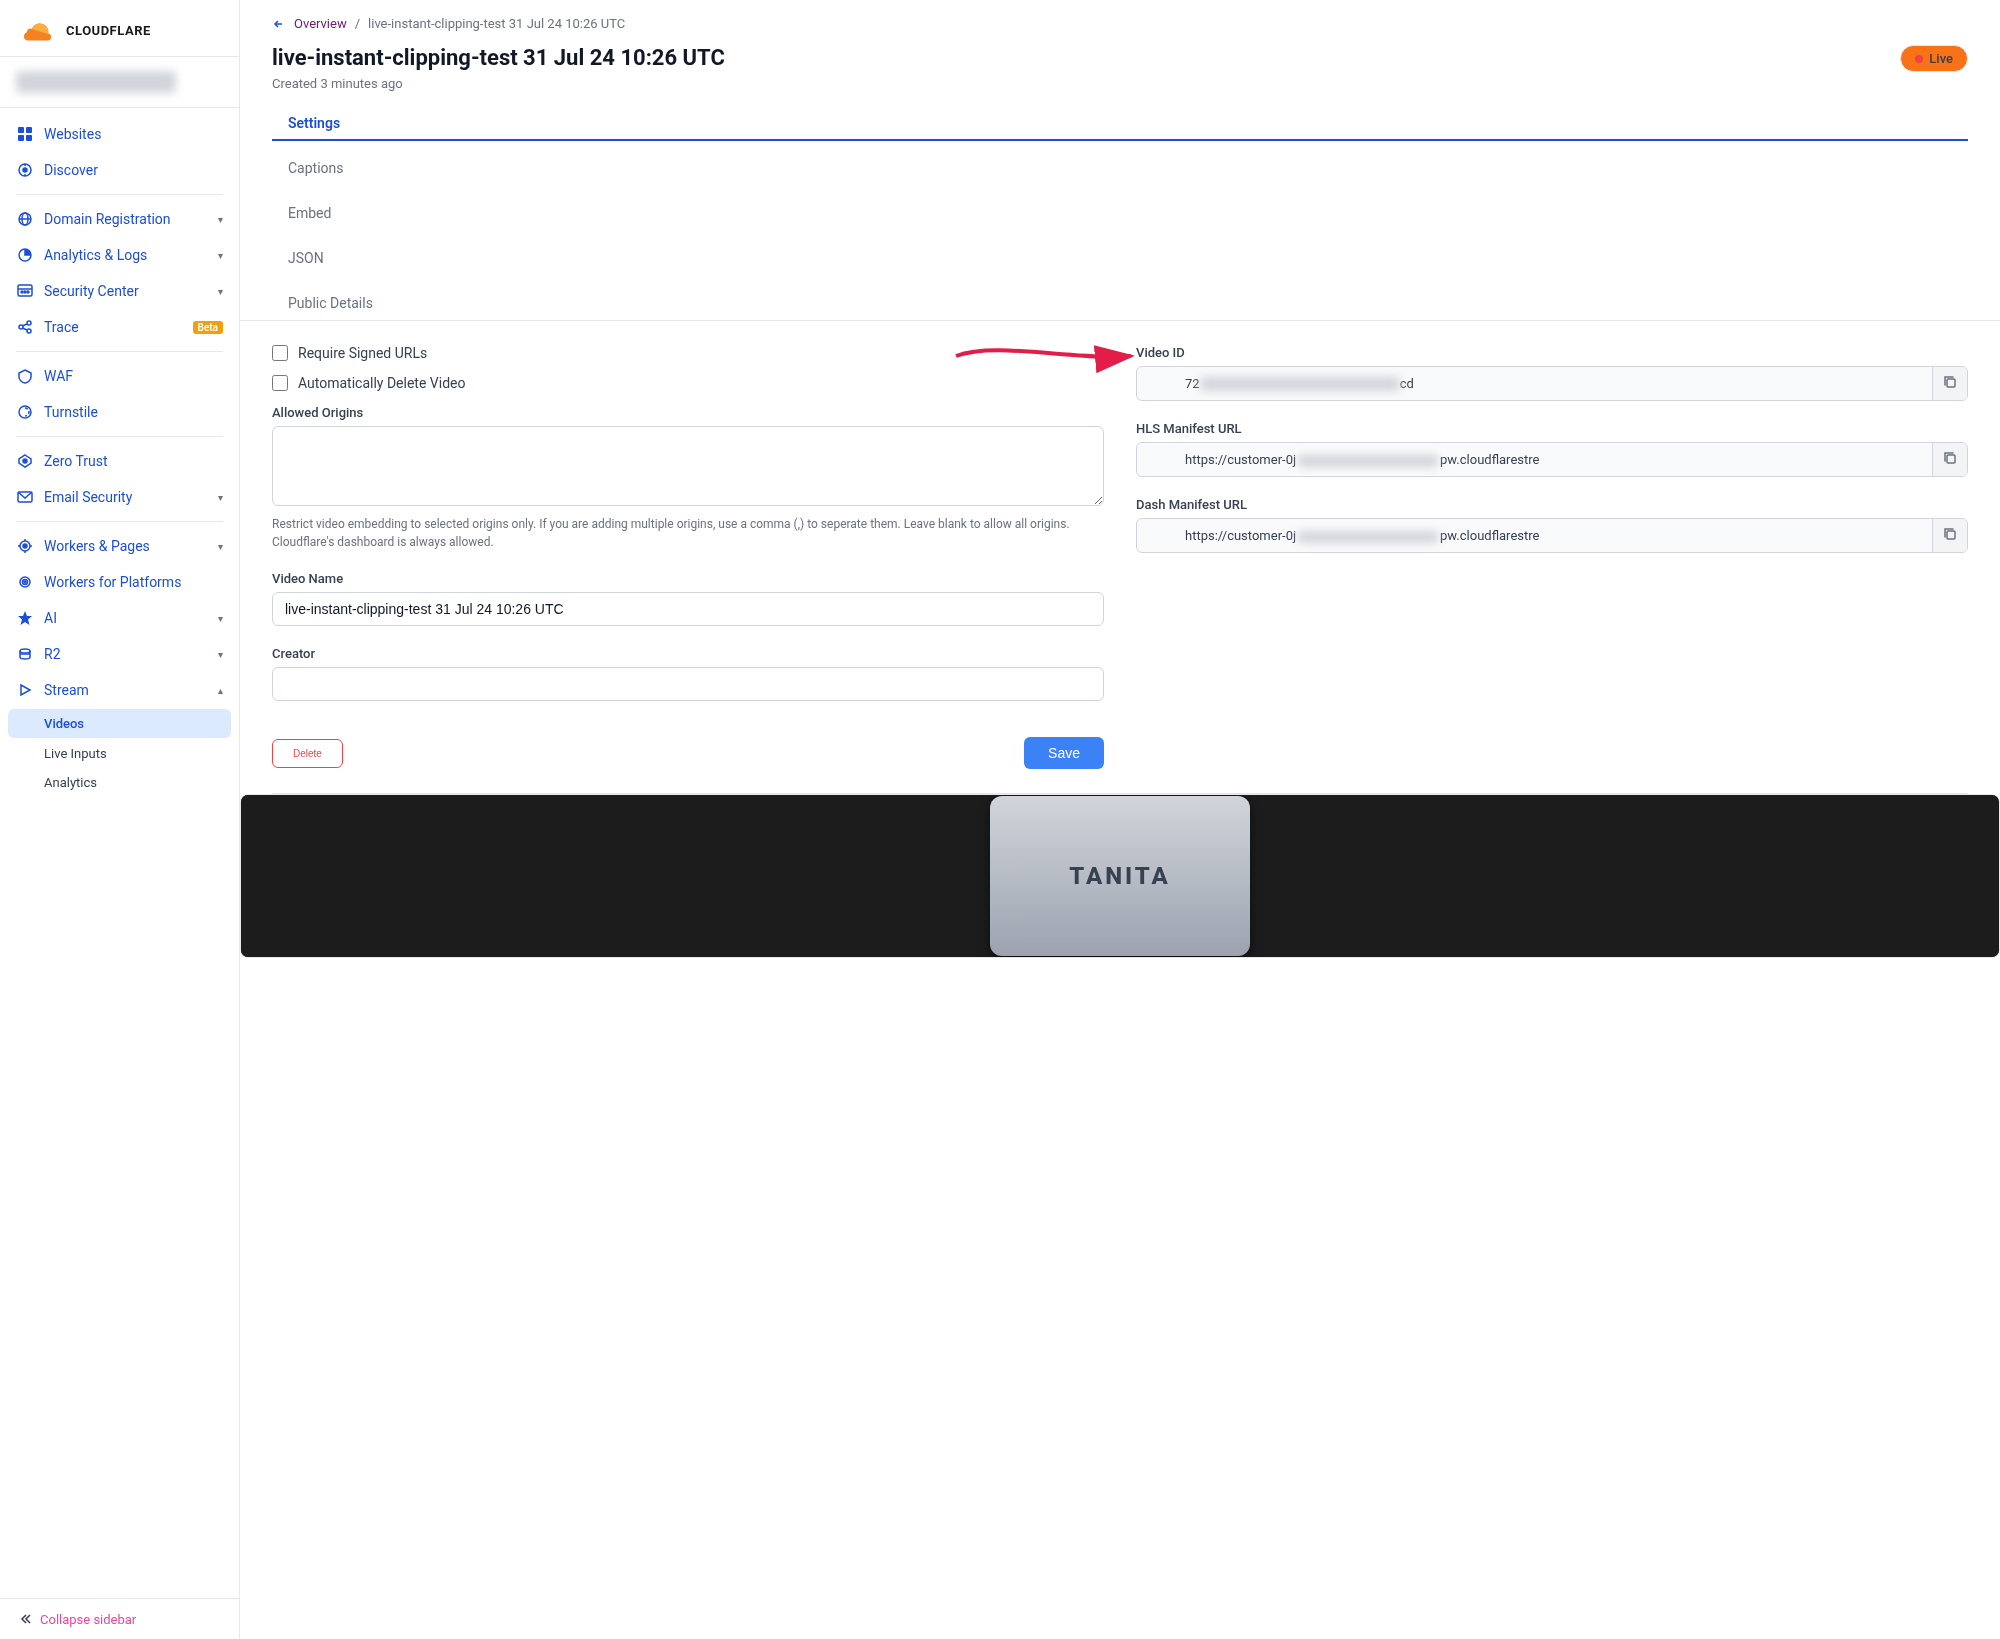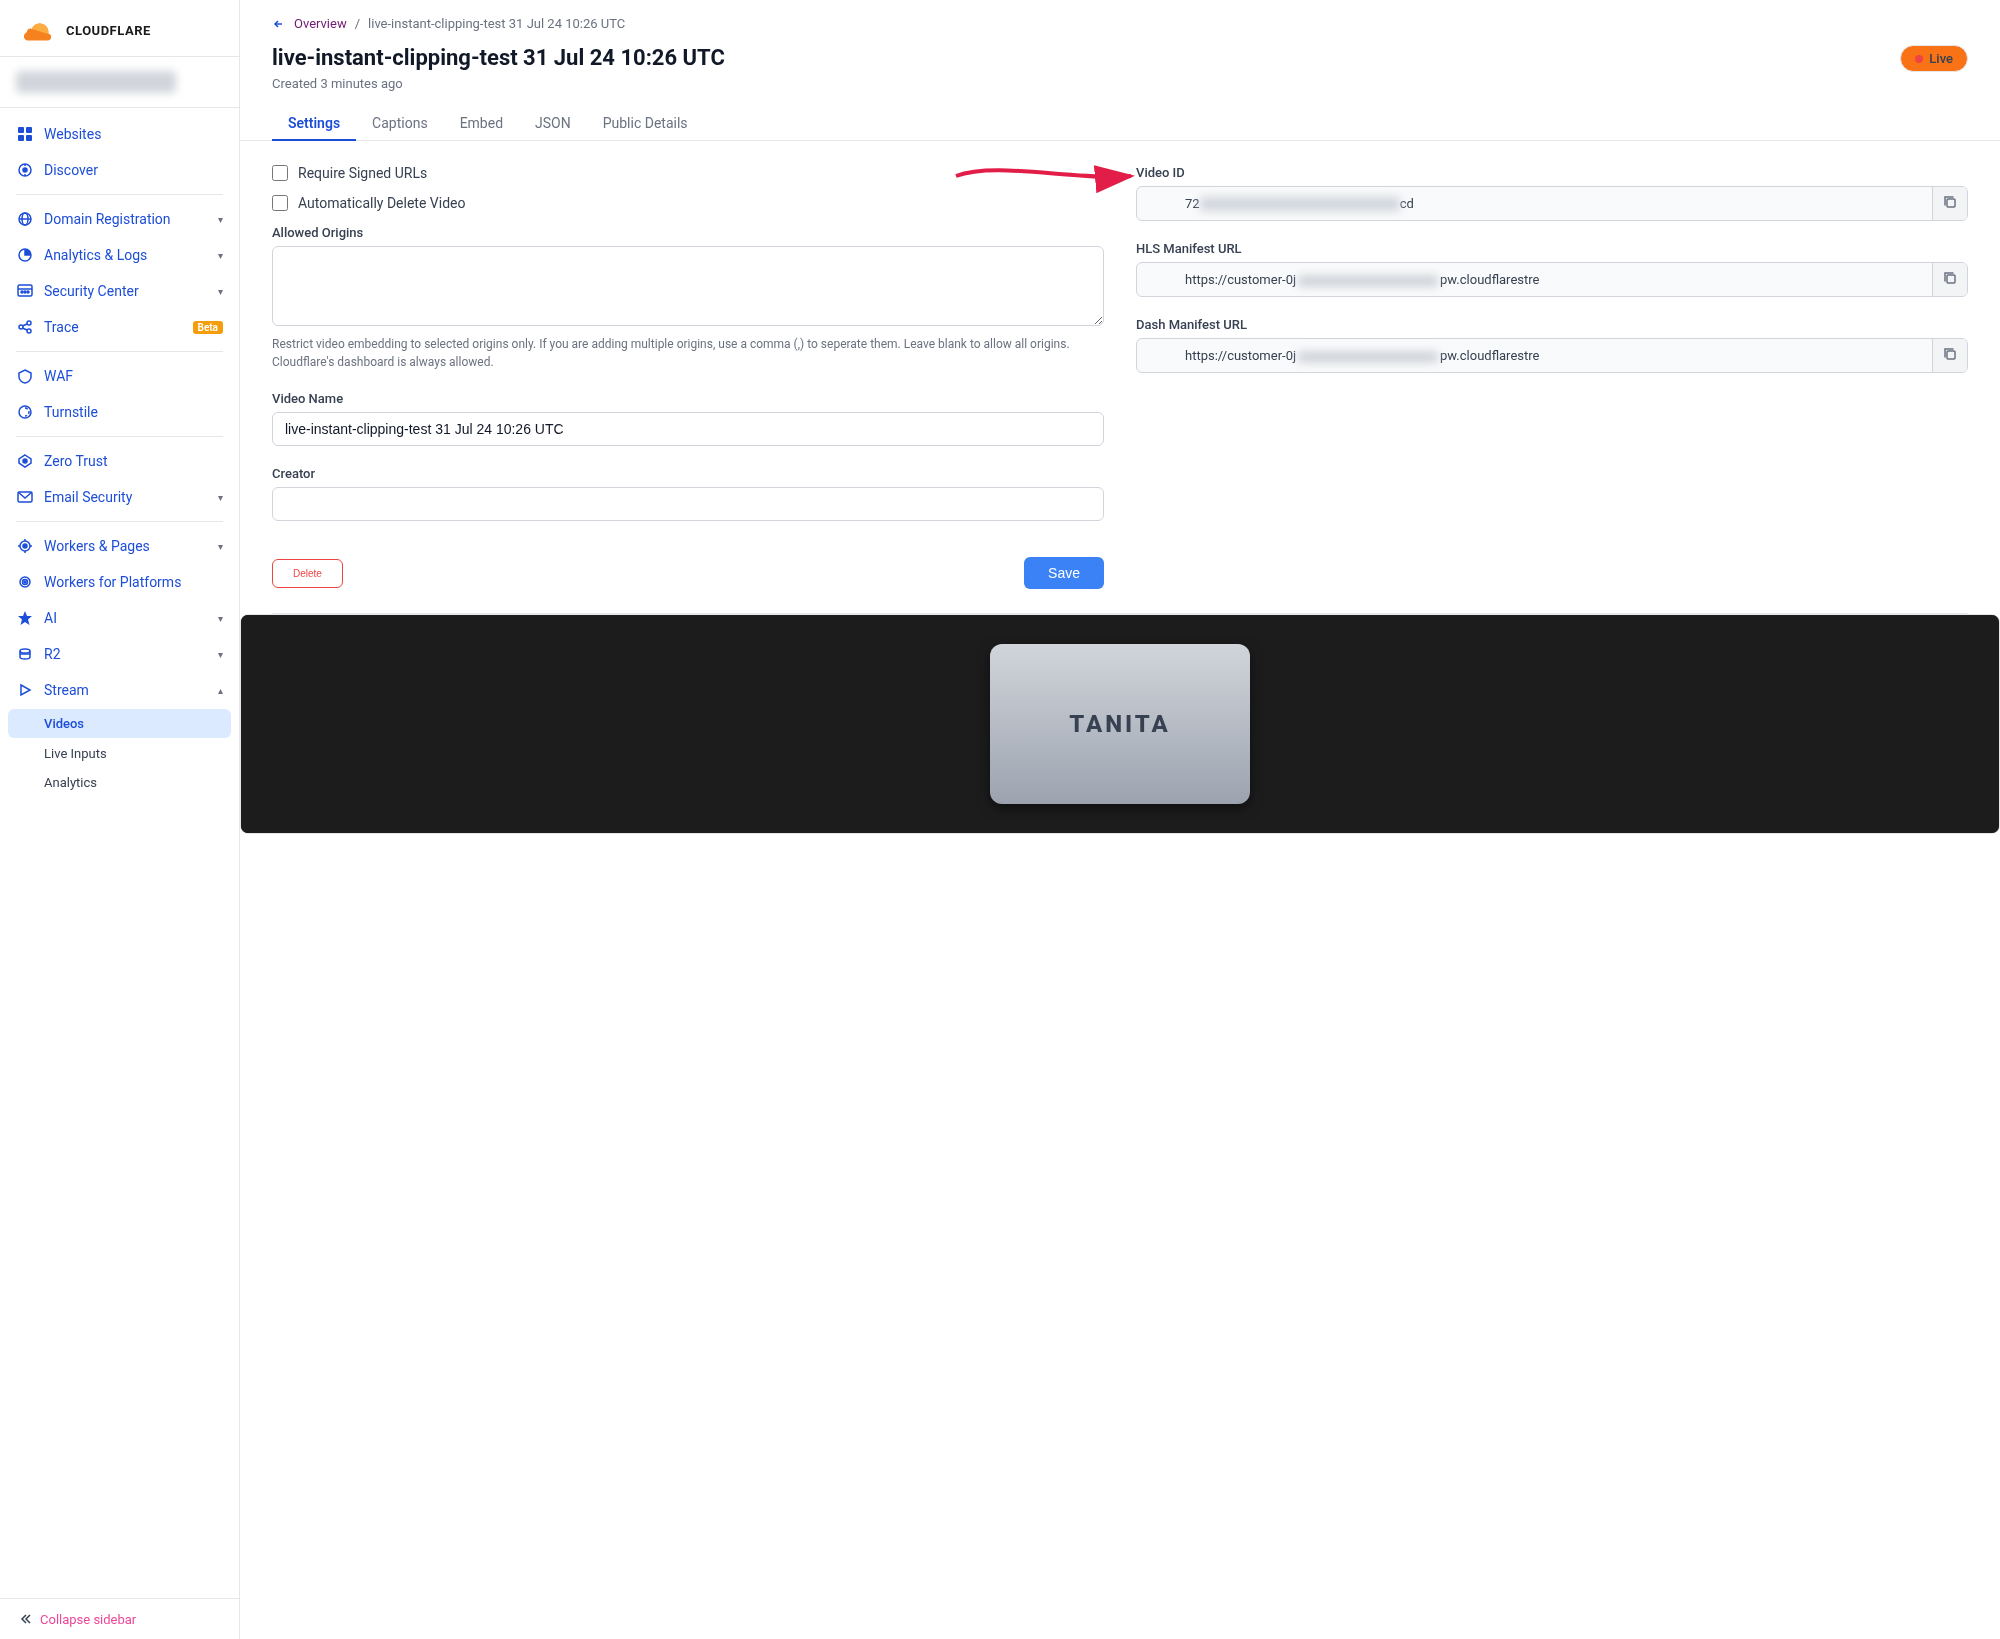--- a/index.html
+++ b/index.html
@@ -164,22 +164,23 @@
       background: #ef4444;
       border-radius: 50%;
     }
     .created-text {
       color: #6b7280;
       font-size: 13px;
       margin-bottom: 16px;
     }
     .tabs {
       display: flex;
-      gap: 0;
+      gap: 12px;
       border-bottom: none;
+      flex-direction: column;
     }
     .tab {
       padding: 8px 16px;
       cursor: pointer;
       color: #6b7280;
       font-size: 14px;
       border-bottom: 2px solid transparent;
       margin-bottom: -1px;
     }
     .tab.active {
@@ -317,21 +318,21 @@
       font-size: 14px;
       cursor: pointer;
       font-weight: 500;
     }
 
     
     .video-preview {
       margin: 0 32px;
       border-radius: 8px;
       overflow: hidden;
-      height: 220px;
+      height: 164px;
       background: linear-gradient(135deg, #1a1a1a 0%, #374151 50%, #6b7280 100%);
       display: flex;
       align-items: center;
       justify-content: center;
       border: 1px solid #e5e7eb;
     }
     .video-placeholder {
       width: 100%;
       height: 100%;
       background: #1c1c1c;

